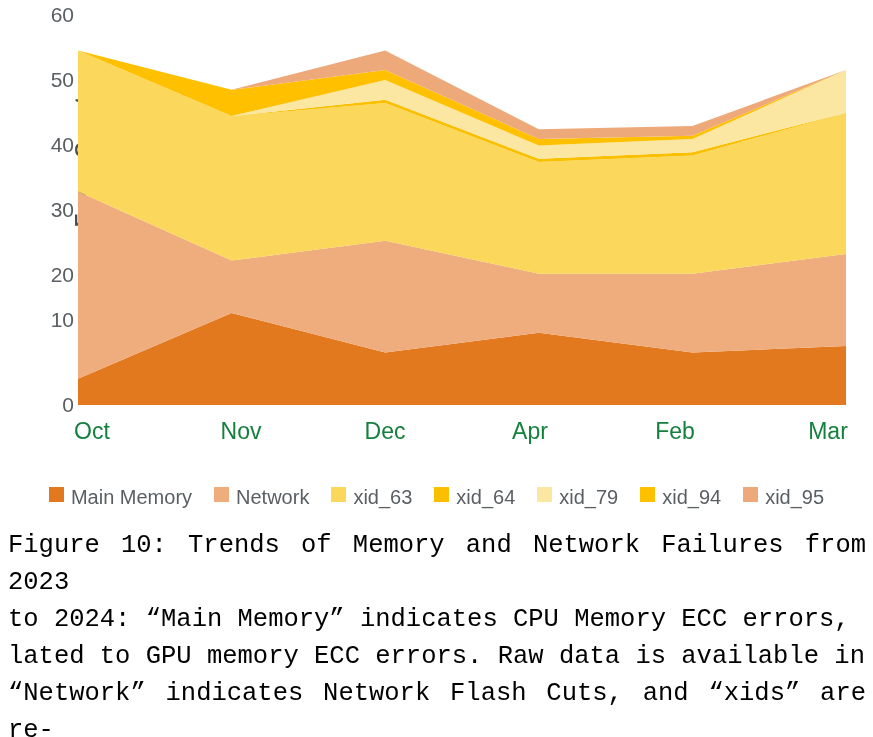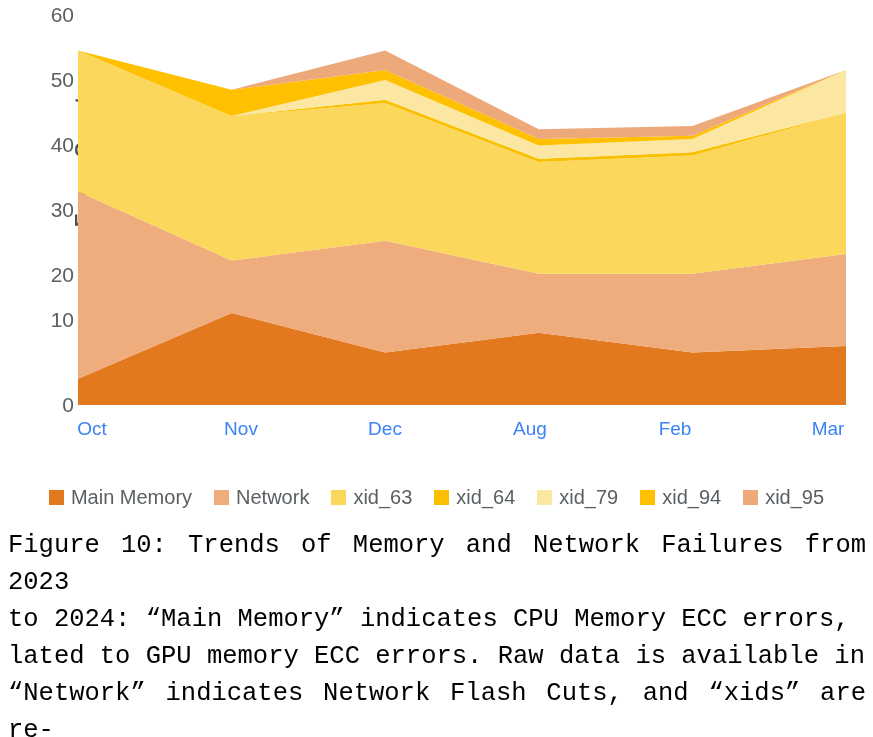--- a/index.html
+++ b/index.html
@@ -59,22 +59,22 @@
     position: absolute;
     left: 14px;
     top: 0;
     width: 60px;
     height: 462px;
   }
 
   .xtick {
     position: absolute;
     text-align: left;
-    font-size: 19px;
-    color: #3b82f6;
+    font-size: 23px;
+    color: #15803d;
     transform: translateX(-50%);
     white-space: nowrap;
   }
 
   .plot {
     position: absolute;
     left: 78px;
     top: 11px;
     width: 768px;
     height: 394px;
@@ -90,21 +90,20 @@
     height: 34px;
     display: flex;
     flex-direction: row;
     align-items: center;
     justify-content: center;
     gap: 0px;
   }
   .legend-item {
     display: flex;
     flex-direction: row;
-    align-items: center;
     margin: 0 11px;
     white-space: nowrap;
   }
   .legend-swatch {
     width: 15px;
     height: 15px;
     margin-right: 7px;
     flex: none;
   }
   .legend-label {
@@ -158,21 +157,21 @@
           <path d="M 0 39.39999999999998 L 153.60000000000002 78.79999999999995 L 307.20000000000005 59.10000000000002 L 460.79999999999995 128.04999999999995 L 614.4000000000001 124.76666666666665 L 768 59.10000000000002 L 768 59.10000000000002 L 614.4000000000001 128.04999999999995 L 460.79999999999995 134.61666666666667 L 307.20000000000005 68.95000000000005 L 153.60000000000002 105.06666666666666 L 0 39.39999999999998 Z" fill="#FFC000"></path>
           <path d="M 0 39.39999999999998 L 153.60000000000002 78.79999999999995 L 307.20000000000005 39.39999999999998 L 460.79999999999995 118.20000000000005 L 614.4000000000001 114.91666666666663 L 768 59.10000000000002 L 768 59.10000000000002 L 614.4000000000001 124.76666666666665 L 460.79999999999995 128.04999999999995 L 307.20000000000005 59.10000000000002 L 153.60000000000002 78.79999999999995 L 0 39.39999999999998 Z" fill="#EDA97A"></path>
           <line x1="0" y1="394" x2="768" y2="394" stroke="#E3791F" stroke-width="2.5"></line>
         </svg>
     </div>
 
     <div>
       <div class="xtick" style="left:92px;top:418px">Oct</div>
       <div class="xtick" style="left:241px;top:418px">Nov</div>
       <div class="xtick" style="left:385px;top:418px">Dec</div>
-      <div class="xtick" style="left:530px;top:418px">Aug</div>
+      <div class="xtick" style="left:530px;top:418px">Apr</div>
       <div class="xtick" style="left:675px;top:418px">Feb</div>
       <div class="xtick" style="left:828px;top:418px">Mar</div>
     </div>
   </div>
 
   <div class="legend" id="legend">
       <div class="legend-item">
         <span class="legend-swatch" style="background: rgb(227, 121, 31);"></span>
         <span class="legend-label">Main Memory</span>
       </div>

